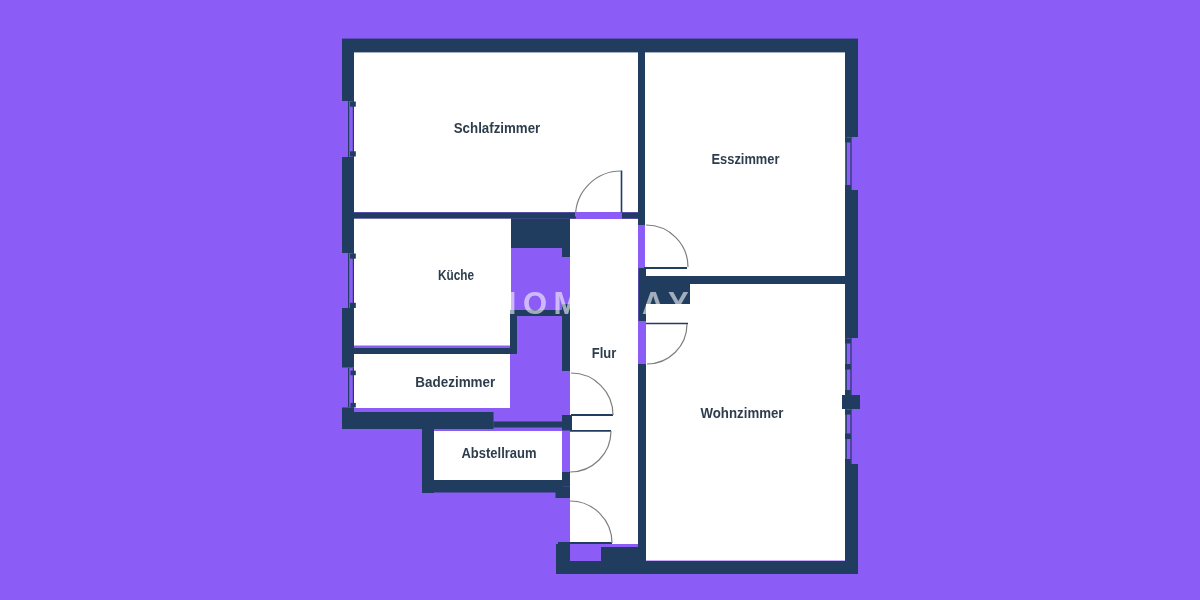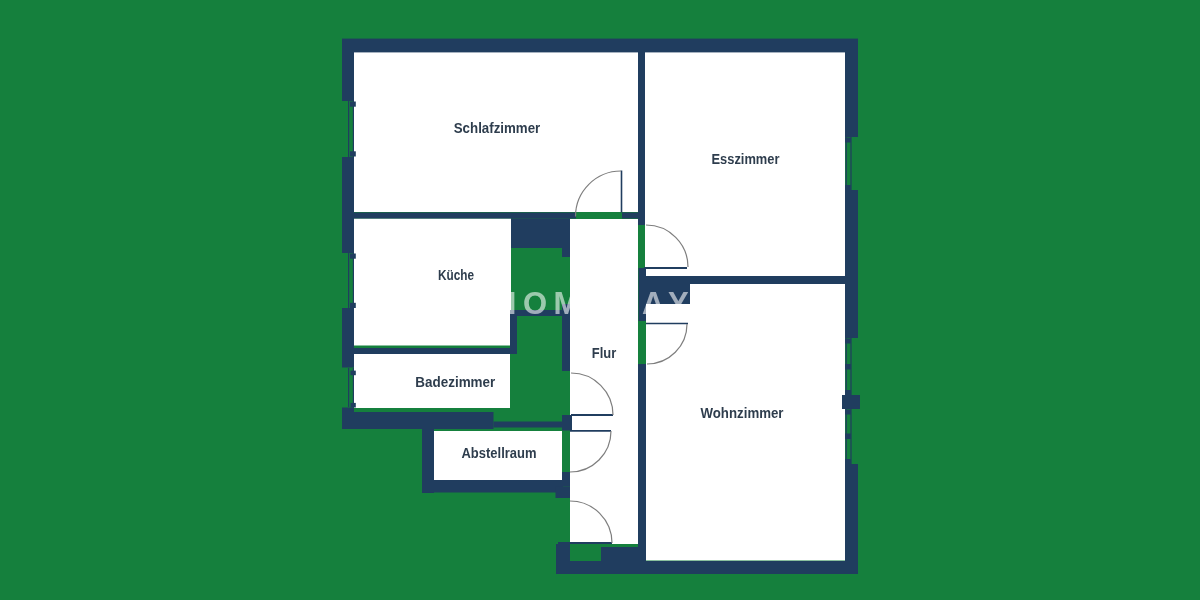--- a/index.html
+++ b/index.html
@@ -1,16 +1,16 @@
 <!DOCTYPE html>
 <html><head>
 <meta charset="utf-8">
 <style>
   html,body{margin:0;padding:0;background:#ffffff;}
-  #stage{position:relative;width:1200px;height:600px;background:#15803d;overflow:hidden;}
+  #stage{position:relative;width:1200px;height:600px;background:#8b5cf6;overflow:hidden;}
   svg{position:absolute;left:0;top:0;transform:translateZ(0);}
   text{font-family:"Liberation Sans", sans-serif;}
 </style>
 </head>
 <body>
 <div id="stage">
 <svg width="1200" height="600" viewBox="0 0 1200 600">
 
   <g>
     <rect x="354" y="52" width="284" height="160" fill="#ffffff"></rect>

